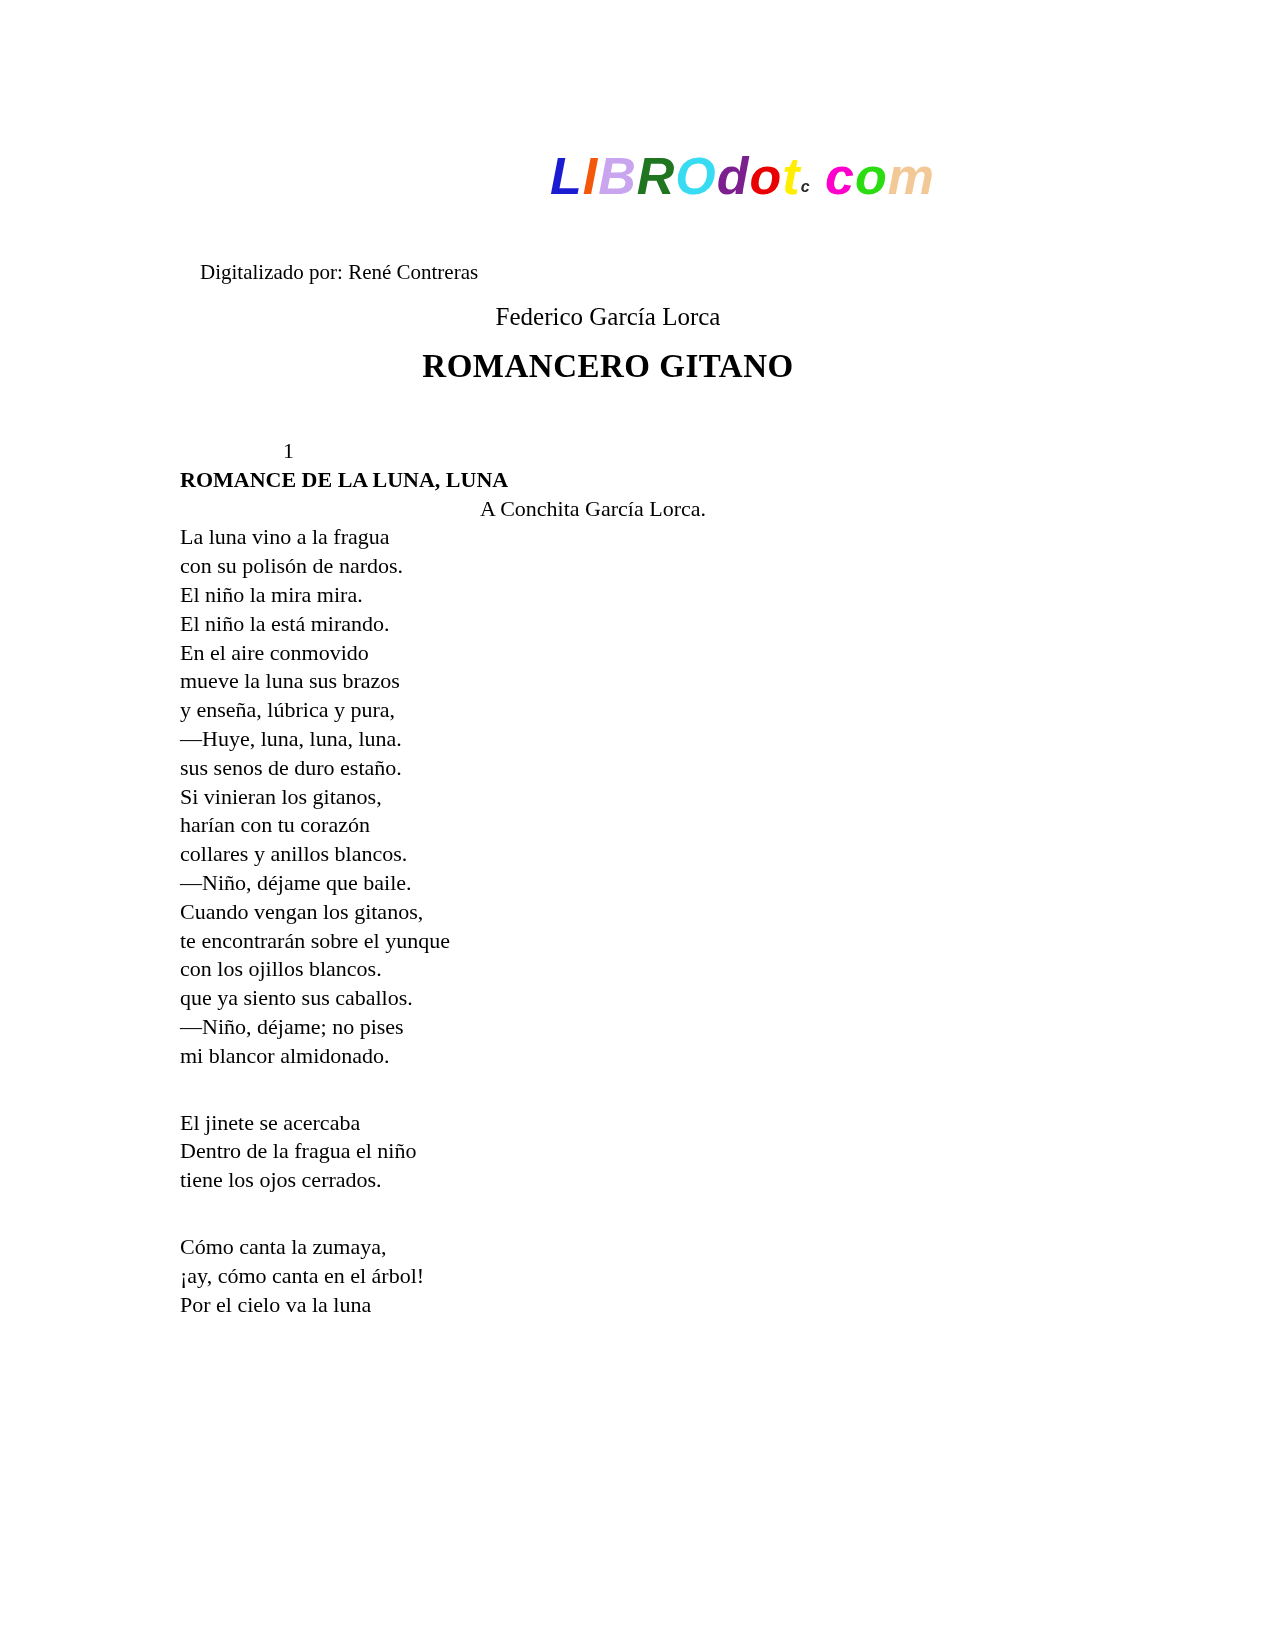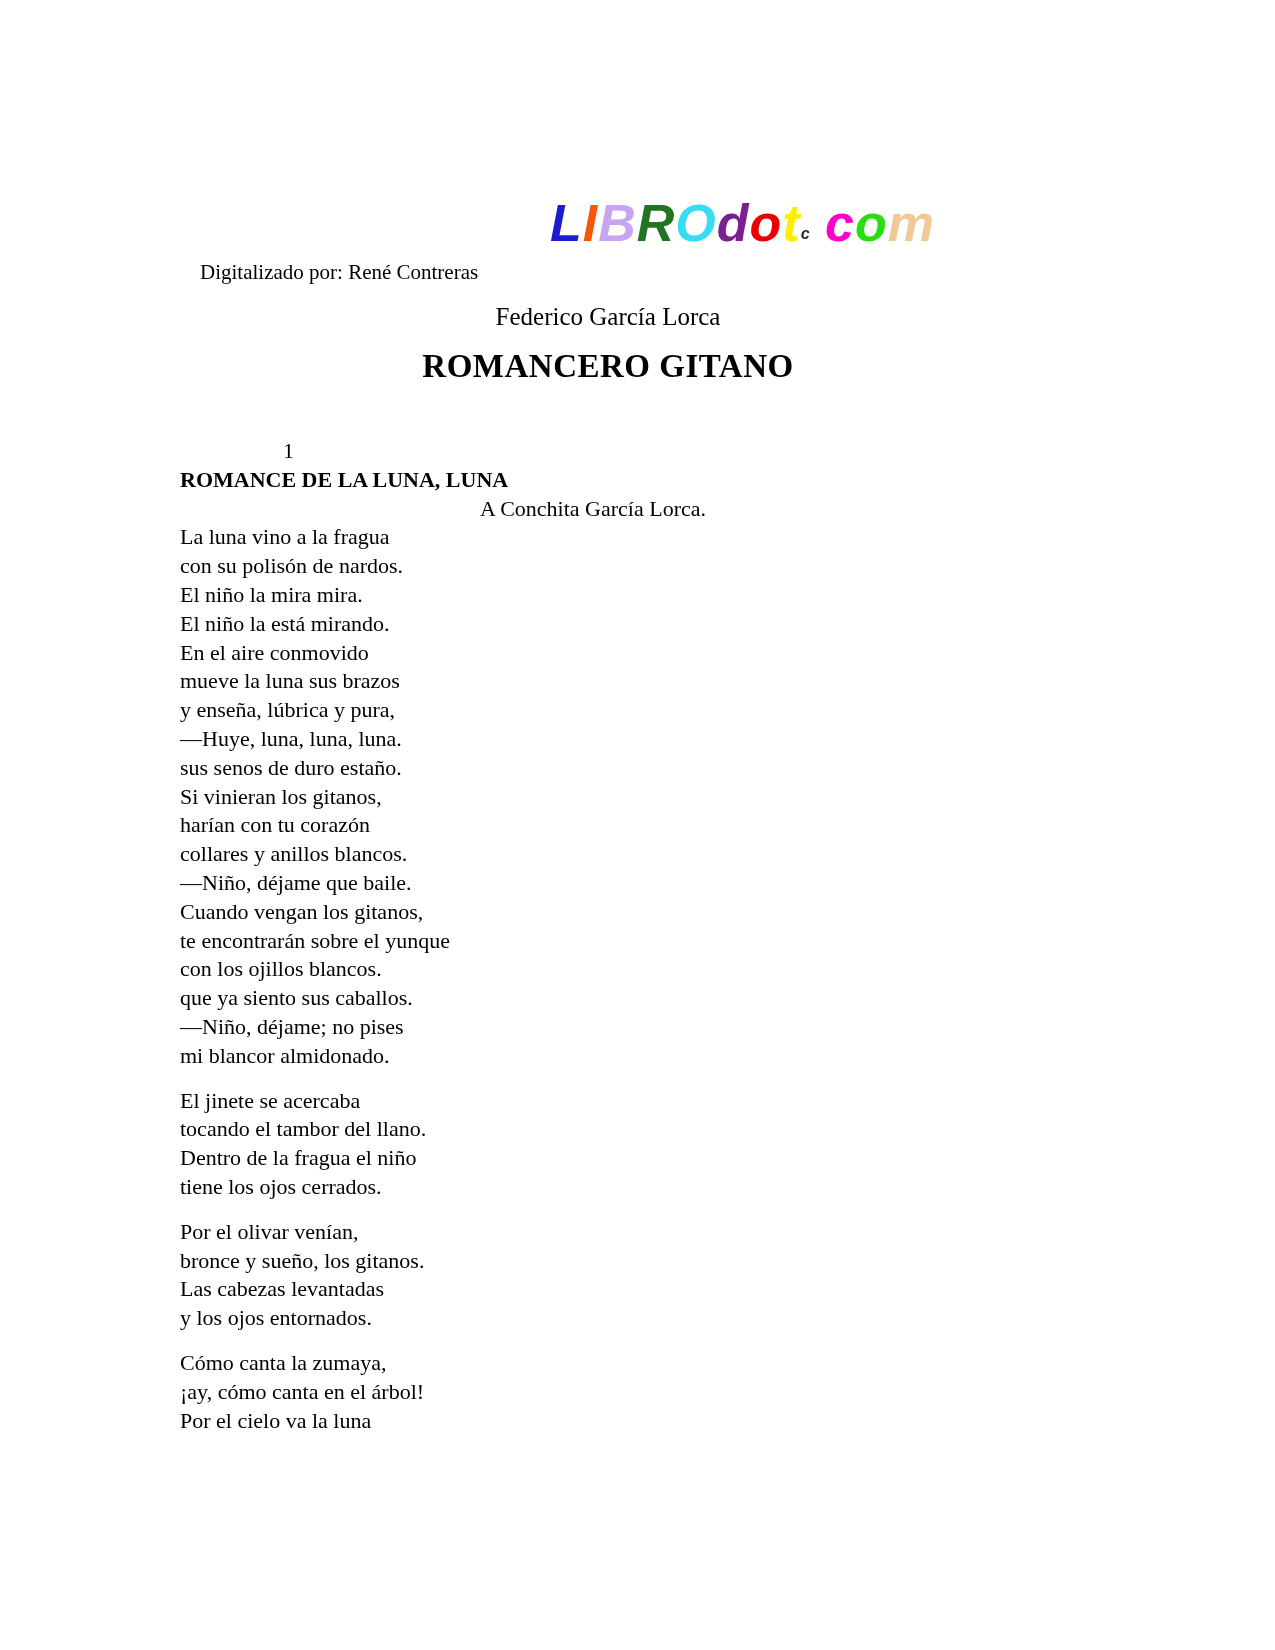--- a/index.html
+++ b/index.html
@@ -19,21 +19,20 @@
   .logo {
     position: absolute;
     top: 146px;
     left: 550px;
     font-family: "Liberation Sans", sans-serif;
     font-style: italic;
     font-weight: 700;
     font-size: 52px;
     letter-spacing: 1px;
     white-space: pre;
-    margin-top: 47px;
   }
   .logo .logo-small {
     font-size: 16px;
     letter-spacing: 0;
     position: relative;
     top: -2px;
   }
   .digitalizado {
     position: absolute;
     top: 260px;
@@ -70,21 +69,21 @@
   .poem-number {
     padding-left: 103px;
   }
   .poem-title {
     font-weight: 700;
   }
   .dedication {
     padding-left: 300px;
   }
   .stanza + .stanza {
-    margin-top: 16px;
+    margin-top: 38px;
   }
   .poem-line {
     white-space: pre;
   }
 </style>
 </head>
 <body>
 
 <div class="page">
 
@@ -118,29 +117,22 @@
           <div class="poem-line">—Niño, déjame que baile.</div>
           <div class="poem-line">Cuando vengan los gitanos,</div>
           <div class="poem-line">te encontrarán sobre el yunque</div>
           <div class="poem-line">con los ojillos blancos.</div>
           <div class="poem-line">que ya siento sus caballos.</div>
           <div class="poem-line">—Niño, déjame; no pises</div>
           <div class="poem-line">mi blancor almidonado.</div>
         </div>
         <div class="stanza">
           <div class="poem-line">El jinete se acercaba</div>
-          <div class="poem-line">tocando el tambor del llano.</div>
           <div class="poem-line">Dentro de la fragua el niño</div>
           <div class="poem-line">tiene los ojos cerrados.</div>
-        </div>
-        <div class="stanza">
-          <div class="poem-line">Por el olivar venían,</div>
-          <div class="poem-line">bronce y sueño, los gitanos.</div>
-          <div class="poem-line">Las cabezas levantadas</div>
-          <div class="poem-line">y los ojos entornados.</div>
         </div>
         <div class="stanza">
           <div class="poem-line">Cómo canta la zumaya,</div>
           <div class="poem-line">¡ay, cómo canta en el árbol!</div>
           <div class="poem-line">Por el cielo va la luna</div>
         </div>
       </div>
   </div>
 
 </div>

